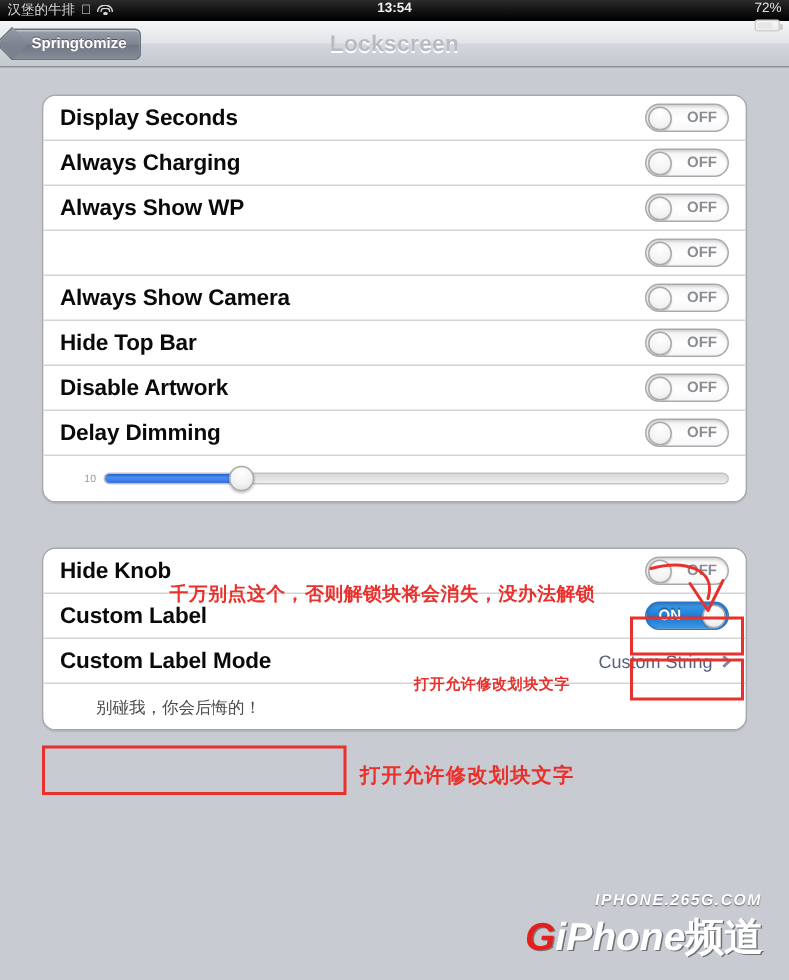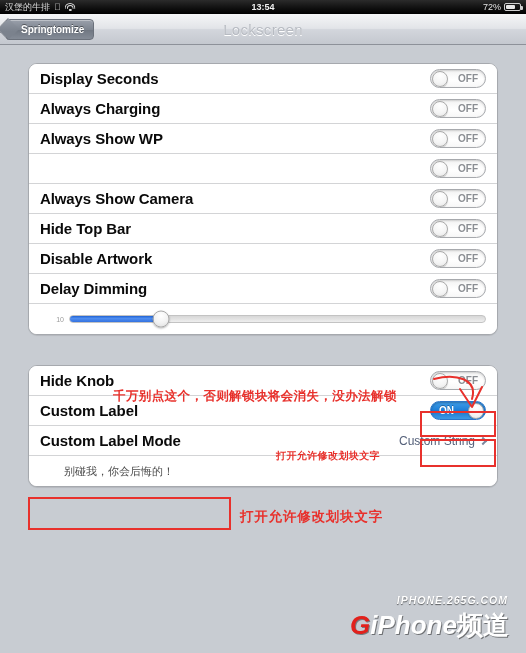--- a/index.html
+++ b/index.html
@@ -11,21 +11,21 @@
   body {
     background: #c8ccd2;
     position: relative;
   }
 
   
   .statusbar {
     height: 14px;
     background: linear-gradient(to bottom, #2b2b2b 0%, #111 55%, #000 100%);
     display: flex;
-    align-items: center;
+    align-items: flex-start;
     padding: 0 5px;
     color: #e8e8e8;
     font-size: 9px;
     position: relative;
   }
   .sb-left { display: flex; align-items: center; gap: 4px; }
   .sb-carrier { font-size: 9px; letter-spacing: 0px; color: #dcdcdc; }
   .apple-glyph { font-size: 9px; line-height: 1; color: #e0e0e0; }
   .wifi-icon { width: 11px; height: 9px; position: relative; display: inline-block; }
   .wifi-icon i {
@@ -38,21 +38,21 @@
   .wifi-icon i.c {
     width: 2.4px; height: 2.4px; bottom: 0.6px; border-radius: 50%;
     background: #d8d8d8; border: none;
   }
   .sb-center {
     position: absolute; left: 0; right: 0; text-align: center;
     font-size: 9px; font-weight: bold; color: #f0f0f0;
   }
   .sb-right {
     margin-left: auto; display: flex; align-items: center; gap: 3px;
-    position: relative; z-index: 2;
+    position: relative; z-index: 2; flex-direction: column;
   }
   .sb-batt-pct { font-size: 9px; color: #e2e2e2; }
   .batt {
     width: 17px; height: 8px; border: 1px solid #cfcfcf;
     border-radius: 2px; position: relative; padding: 1px;
   }
   .batt::after {
     content:""; position: absolute; right: -3px; top: 2.2px;
     width: 2px; height: 3.5px; background: #cfcfcf; border-radius: 0 1px 1px 0;
   }
@@ -61,21 +61,21 @@
   
   .navbar {
     height: 31px;
     background: linear-gradient(to bottom, #f5f6f7 0%, #e2e4e8 48%, #d3d6dc 52%, #c4c8cf 100%);
     border-bottom: 1px solid #8d9199;
     position: relative;
     display: flex; align-items: center;
   }
   .nav-title {
     position: absolute; left: 0; right: 0; text-align: center;
-    font-size: 15px; font-weight: normal; color: #b7bbc2;
+    font-size: 15px; font-weight: bold; color: #b7bbc2;
     text-shadow: 0 1px 0 #ffffff;
     letter-spacing: 0.3px;
   }
   .backbtn {
     margin-left: 6px; position: relative; z-index: 3;
     height: 21px; display: flex; align-items: center;
     padding: 0 9px 0 14px;
     background: linear-gradient(to bottom, #9aa0ab 0%, #7e8590 50%, #6f7681 51%, #848b96 100%);
     border: 1px solid #6b717b;
     border-radius: 3px 4px 4px 3px;

